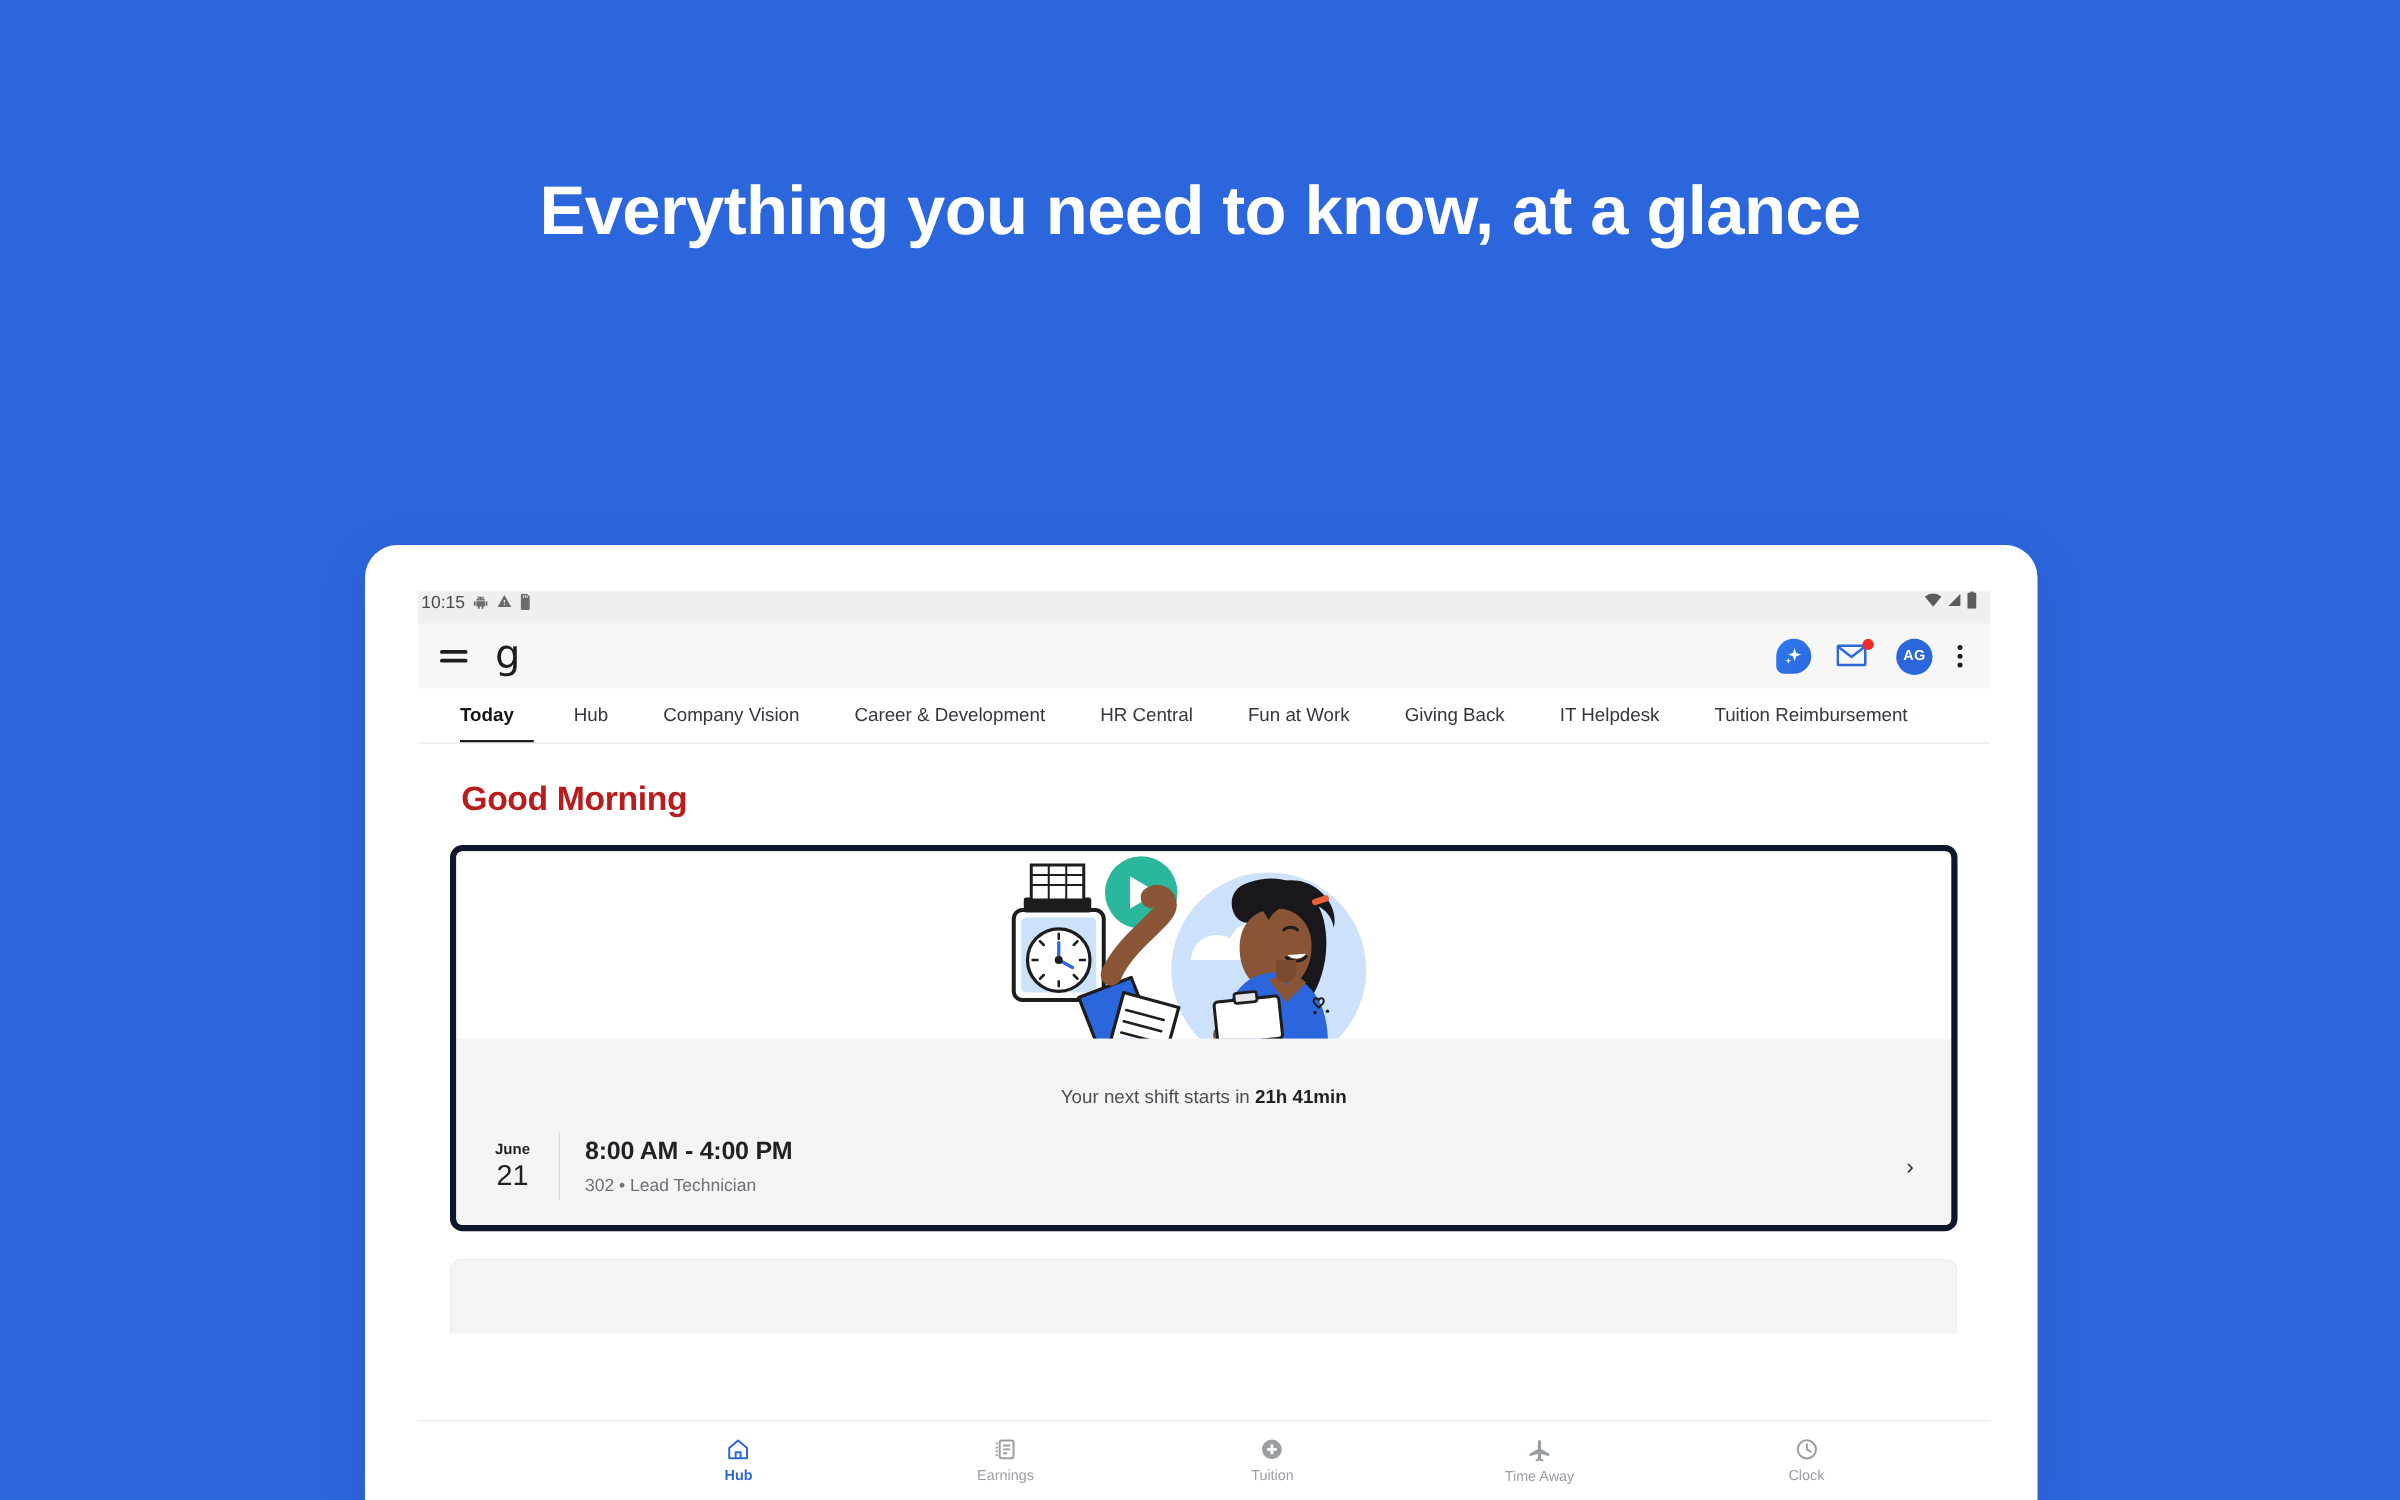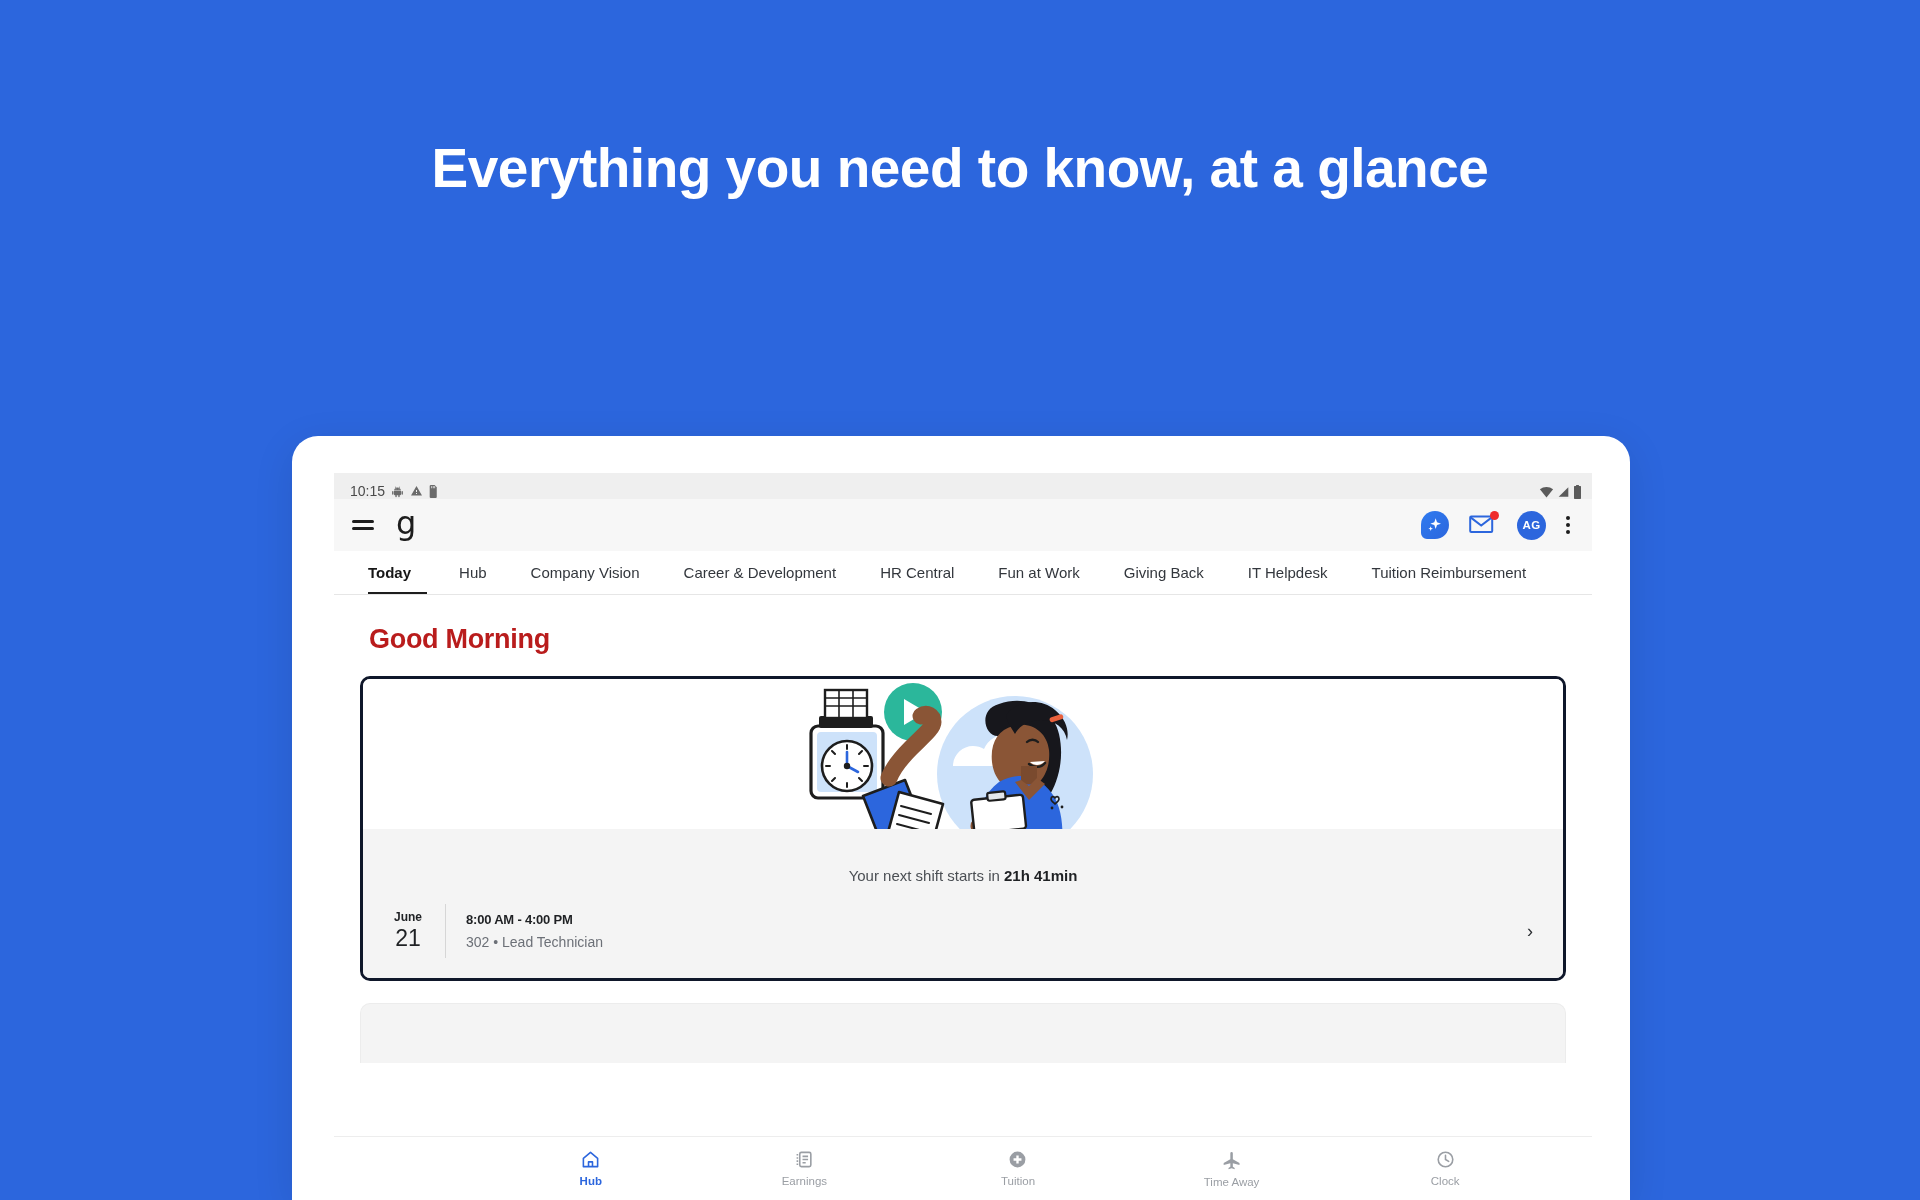--- a/index.html
+++ b/index.html
@@ -40,22 +40,22 @@
     overflow: hidden;
     display: flex;
     flex-direction: column;
   }
 
   
   .status-bar {
     height: 26px;
     background: #EFEFEF;
     display: flex;
-    align-items: flex-end;
-    padding: 0 10px 0 16px;
+    align-items: flex-start;
+    padding: 0 10px 0 3px;
     flex: 0 0 auto;
   }
   .status-left { display: flex; align-items: center; gap: 6px; }
   .status-time {
     font-size: 14px;
     color: #4a4a4a;
     font-family: "Liberation Sans", sans-serif;
   }
   .status-right { margin-left: auto; display: flex; align-items: center; gap: 3px; }
   .ico-sm { display: block; }
@@ -157,21 +157,21 @@
     font-size: 27px;
     font-weight: bold;
     color: #b91c1c;
     letter-spacing: -0.3px;
     padding: 29px 0 21px 9px;
   }
 
   
   .shift-card {
     background: #fff;
-    border: 3px solid #0f172a;
+    border: 5px solid #0f172a;
     border-radius: 10px;
     overflow: hidden;
   }
   .shift-illustration {
     height: 150px;
     background: #ffffff;
     display: flex; align-items: center; justify-content: center;
     position: relative;
     overflow: hidden;
   }
@@ -189,21 +189,21 @@
     padding: 0 24px 0 26px;
   }
   .shift-date {
     text-align: center; min-width: 56px;
     padding-right: 18px;
   }
   .shift-month { font-size: 12px; font-weight: bold; color: #1f2124; line-height: 1.25; }
   .shift-day { font-size: 23px; font-weight: normal; color: #1f2124; line-height: 1.15; }
   .shift-sep { width: 1px; align-self: stretch; background: #d6d6d6; min-height: 54px; }
   .shift-info { padding-left: 20px; }
-  .shift-time { font-size: 13px; font-weight: bold; color: #1f2124; letter-spacing: -0.2px; }
+  .shift-time { font-size: 20px; font-weight: bold; color: #1f2124; letter-spacing: -0.2px; }
   .shift-role { font-size: 14px; color: #6c7077; padding-top: 7px; }
   .shift-chevron {
     margin-left: auto;
     color: #2a2d31;
     font-size: 18px;
     padding-right: 6px;
     cursor: pointer;
   }
 
   

